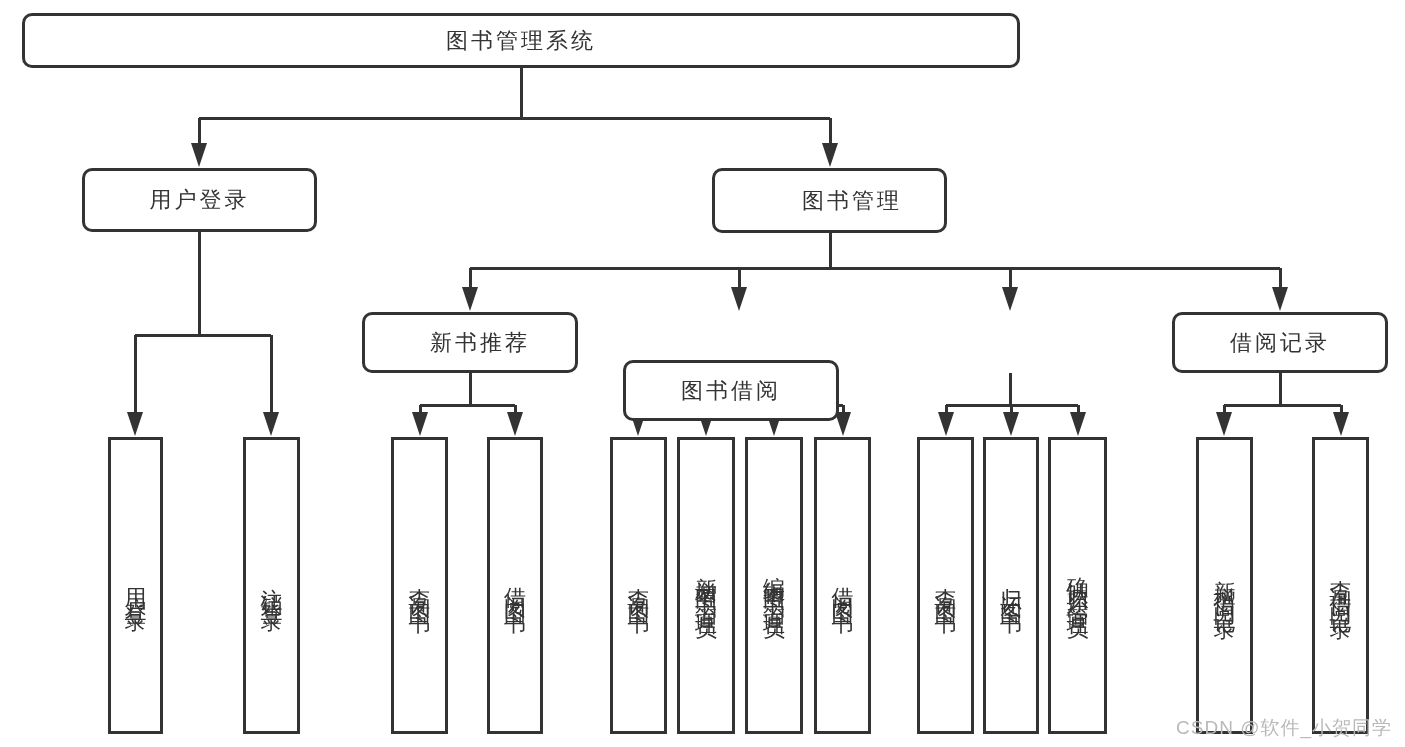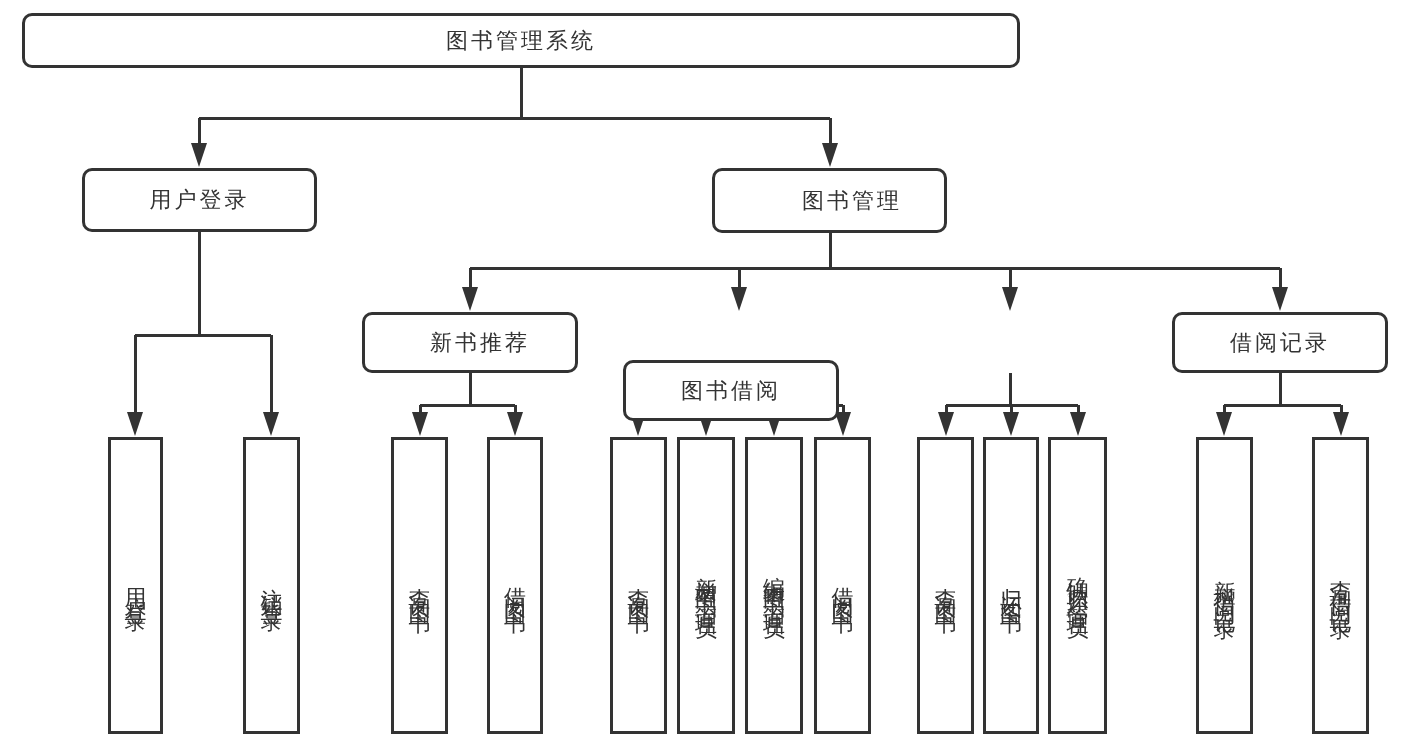--- a/index.html
+++ b/index.html
@@ -117,14 +117,15 @@
   <div class="node v tight" style="left:745px; top:437px; width:58px; height:297px;">编辑图书（管理员）</div>
   <div class="node v" style="left:814px; top:437px; width:57px; height:297px;">借阅图书</div>
 
   <div class="node v" style="left:917px; top:437px; width:57px; height:297px;">查询图书</div>
   <div class="node v" style="left:983px; top:437px; width:56px; height:297px;">归还图书</div>
   <div class="node v tight" style="left:1048px; top:437px; width:59px; height:297px;">确认归还（管理员）</div>
 
   <div class="node v" style="left:1196px; top:437px; width:57px; height:297px;">新增借阅记录</div>
   <div class="node v" style="left:1312px; top:437px; width:57px; height:297px;">查询借阅记录</div>
 
+  <div class="watermark">CSDN @软件_小贺同学</div>
 
 </div>
 
 </body></html>

